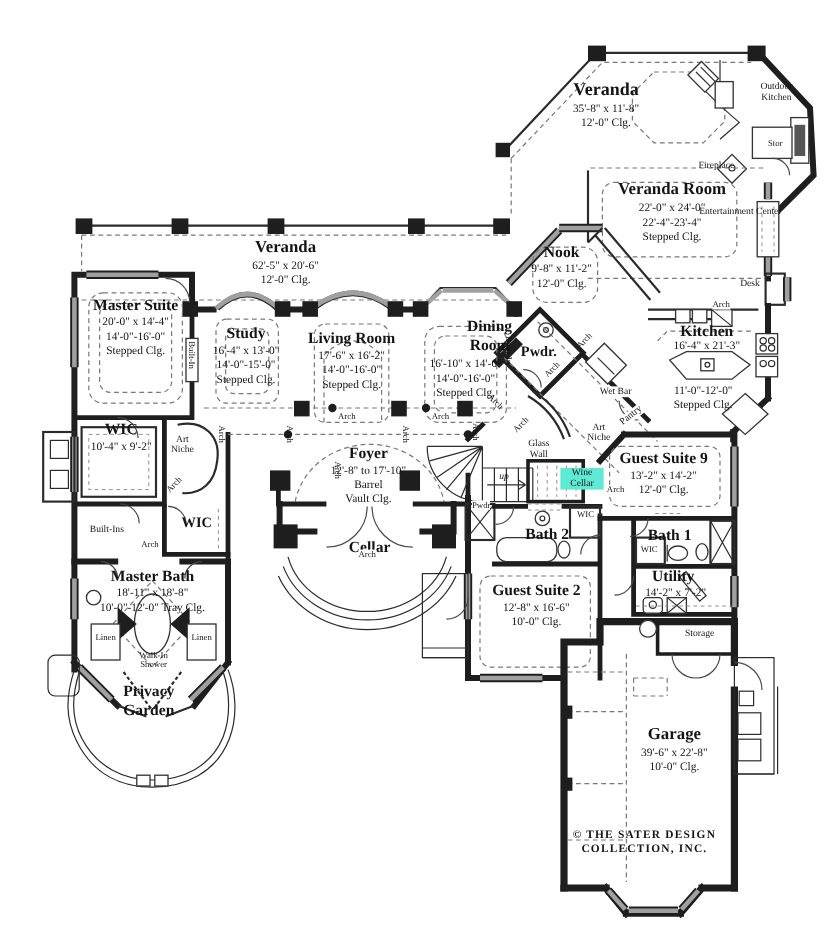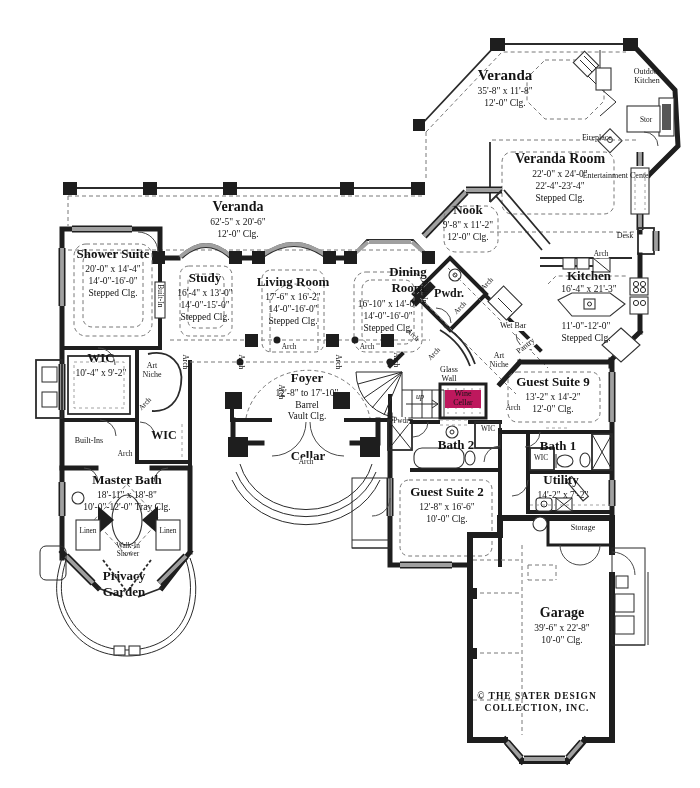--- a/index.html
+++ b/index.html
@@ -330,21 +330,21 @@
 
   <div class="lbl ttl s13" style="left:589px;top:268px">Kitchen</div>
   <div class="lbl dim" style="left:589px;top:283px">16'-4" x 21'-3"</div>
   <div class="lbl dim" style="left:586px;top:320px">11'-0"-12'-0"</div>
   <div class="lbl dim" style="left:586px;top:332px">Stepped Clg.</div>
 
   <div class="lbl ttl s14" style="left:238px;top:198px">Veranda</div>
   <div class="lbl dim" style="left:238px;top:216px">62'-5" x 20'-6"</div>
   <div class="lbl dim" style="left:238px;top:228px">12'-0" Clg.</div>
 
-  <div class="lbl ttl s13" style="left:113px;top:246px">Shower Suite</div>
+  <div class="lbl ttl s13" style="left:113px;top:246px">Master Suite</div>
   <div class="lbl dim" style="left:113px;top:263px">20'-0" x 14'-4"</div>
   <div class="lbl dim" style="left:113px;top:275px">14'-0"-16'-0"</div>
   <div class="lbl dim" style="left:113px;top:287px">Stepped Clg.</div>
 
   <div class="lbl ttl s13" style="left:205px;top:270px">Study</div>
   <div class="lbl dim" style="left:205px;top:287px">16'-4" x 13'-0"</div>
   <div class="lbl dim" style="left:205px;top:299px">14'-0"-15'-0"</div>
   <div class="lbl dim" style="left:205px;top:311px">Stepped Clg.</div>
 
   <div class="lbl ttl s13" style="left:293px;top:274px">Living Room</div>
@@ -373,21 +373,21 @@
 
   <div class="lbl ttl s13" style="left:127px;top:472px">Master Bath</div>
   <div class="lbl dim" style="left:127px;top:489px">18'-11" x 18'-8"</div>
   <div class="lbl dim" style="left:127px;top:501px">10'-0"-12'-0" Tray Clg.</div>
   <div class="lbl xs" style="left:88px;top:527px">Linen</div>
   <div class="lbl xs" style="left:168px;top:527px">Linen</div>
   <div class="lbl xs wrap" style="left:128px;top:542px;width:34px">Walk-In Shower</div>
   <div class="lbl ttl s13 wrap" style="left:124px;top:568px;width:64px">Privacy Garden</div>
 
   <div class="lbl sm wrap" style="left:449px;top:366px;width:34px">Glass Wall</div>
-  <div class="lbl sm wrap" style="left:463px;top:390px;width:36px;background:#be185d">Wine Cellar</div>
+  <div class="lbl sm wrap" style="left:485px;top:390px;width:36px;background:#5eead4">Wine Cellar</div>
   <div class="lbl sm" style="left:420px;top:393px;font-style:italic">up</div>
 
   <div class="lbl xs" style="left:401px;top:417px;background:#fff">Pwdr</div>
   <div class="lbl ttl s13" style="left:456px;top:437px">Bath 2</div>
   <div class="lbl xs" style="left:488px;top:425px">WIC</div>
   <div class="lbl ttl s13" style="left:447px;top:484px">Guest Suite 2</div>
   <div class="lbl dim" style="left:447px;top:501px">12'-8" x 16'-6"</div>
   <div class="lbl dim" style="left:447px;top:513px">10'-0" Clg.</div>
 
   <div class="lbl ttl s13" style="left:553px;top:374px">Guest Suite 9</div>

